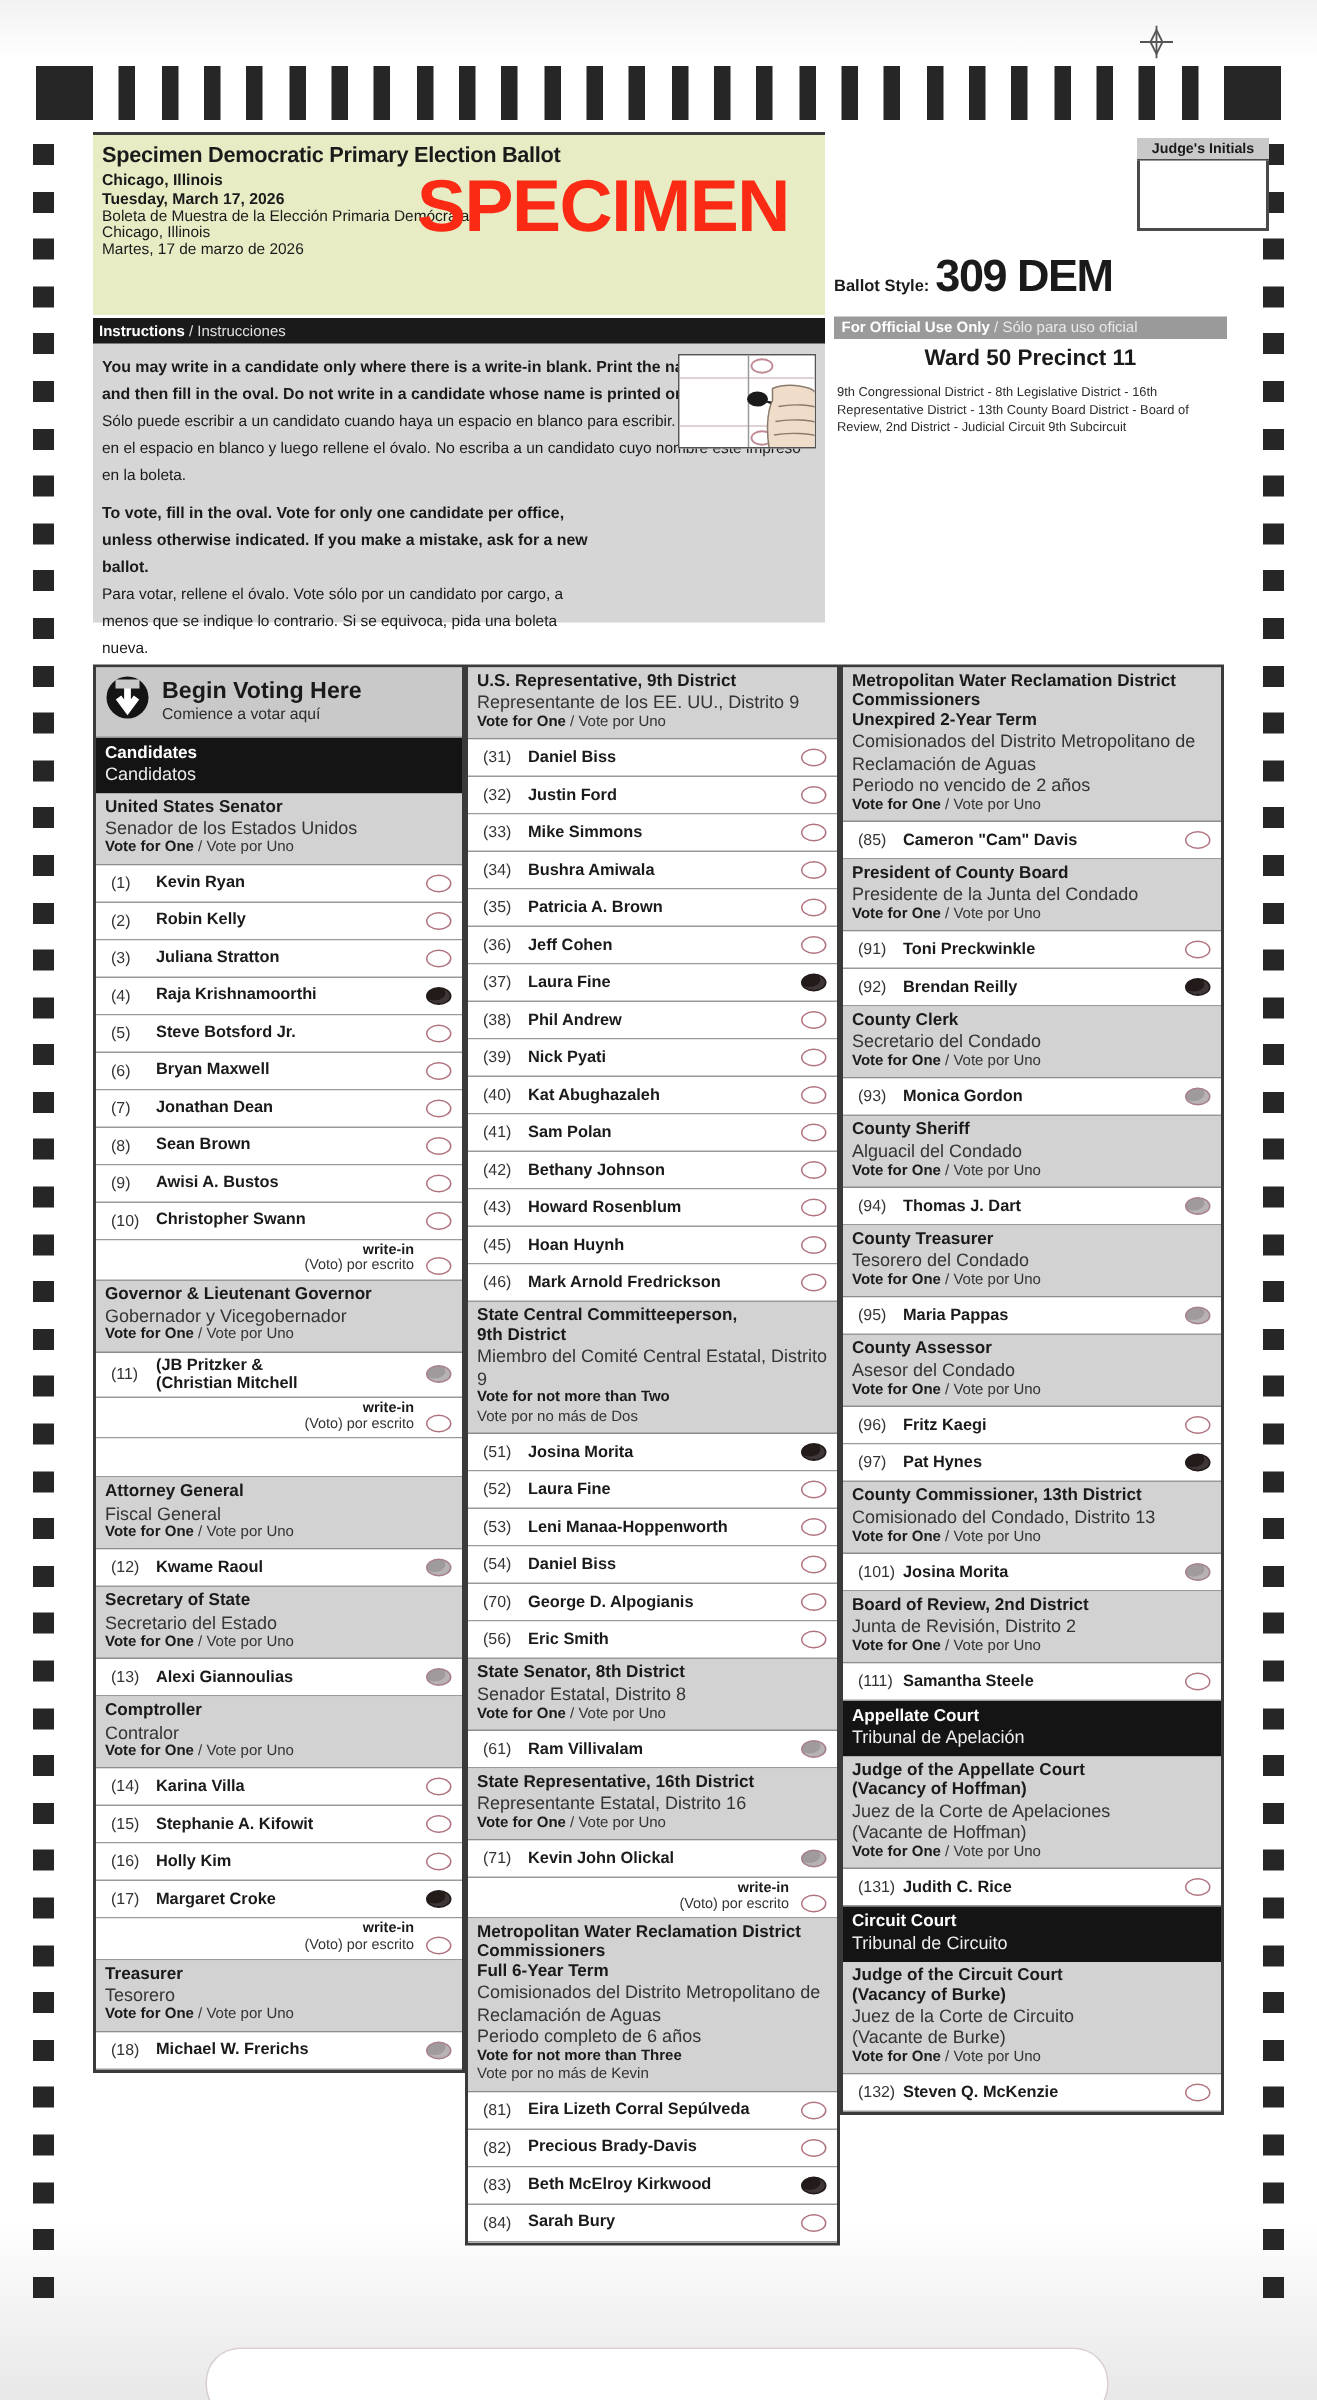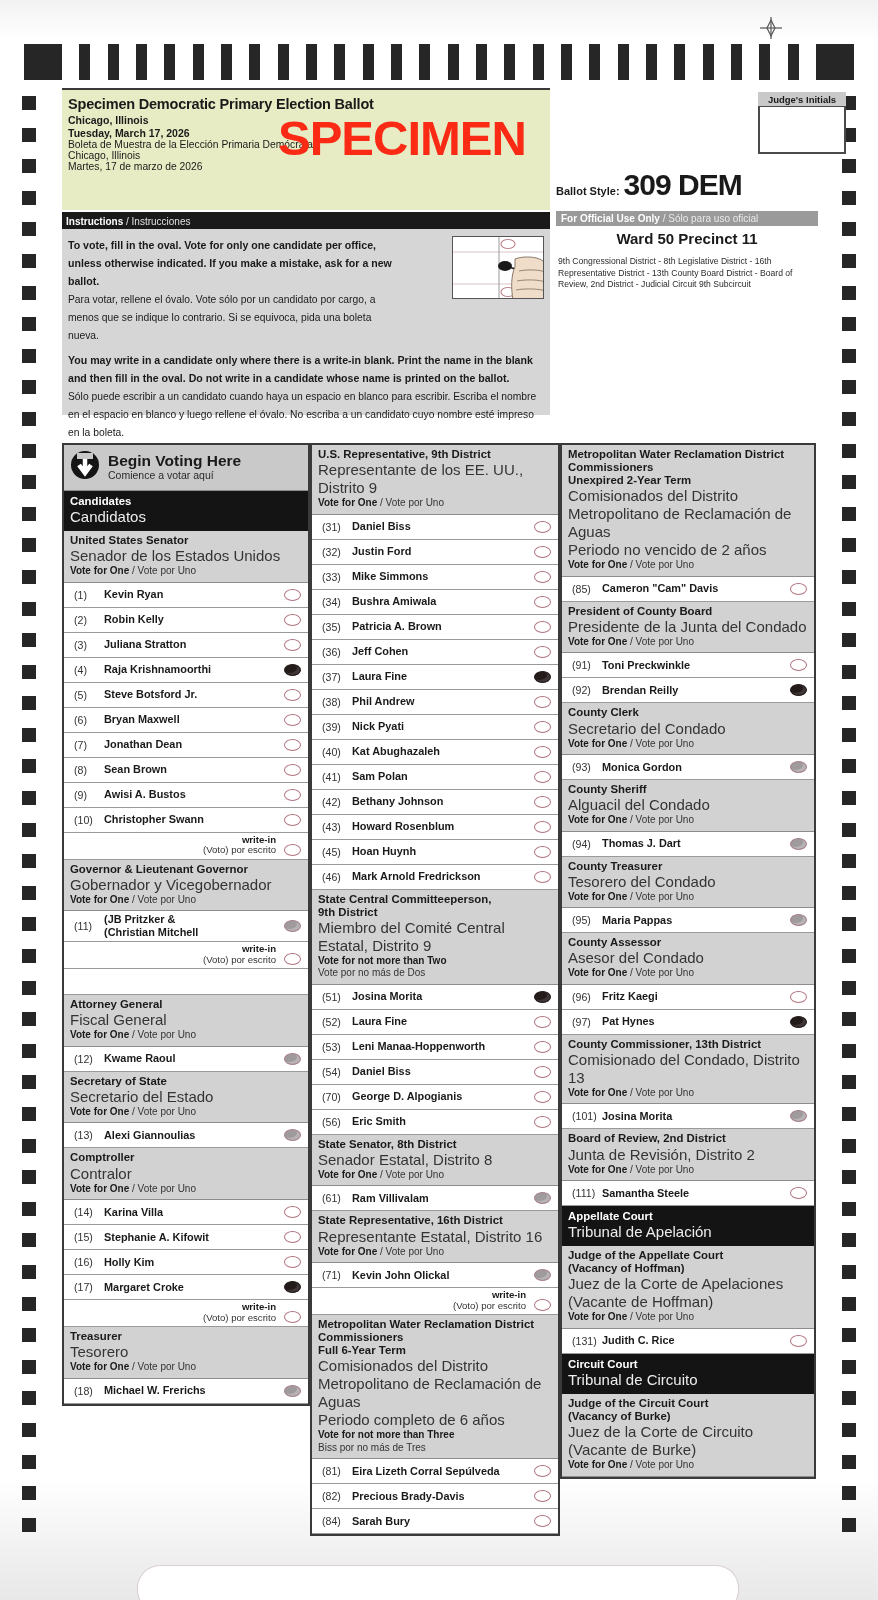--- a/index.html
+++ b/index.html
@@ -66,21 +66,21 @@
   
   .grid { position:absolute; left:62px; top:443px; width:754px; }
   .col { position:absolute; top:0; width:248px; }
   #col1 { left:0; } #col2 { left:248px; width:250px; } #col3 { left:498px; width:256px; }
 
   .box { border:2px solid #3a3a3a; border-bottom-width:2px; }
   .hdr-gray { background:#d2d2d2; padding:3px 6px 4px 6px; border-bottom:1px solid #8d8d8d; }
   .hdr-black { background:#141414; color:#fff; padding:4px 6px 5px 6px; }
   .hdr-black .en { color:#fff; } .hdr-black .es { color:#ededed; }
   .o-en { font-size:11.4px; font-weight:bold; line-height:1.15; }
-  .o-es { font-size:15px; line-height:1.2; color:#343434; }
+  .o-es { font-size:12px; line-height:1.2; color:#343434; }
   .o-vf { font-size:10px; line-height:1.25; }
   .o-vf b { font-weight:bold; }
   .o-vf i { font-style:normal; color:#333; }
 
   .cand { display:flex; align-items:center; background:#fff; border-bottom:1px solid #9a9a9a;
           min-height:25px; padding:2px 7px 2px 10px; }
   .cand .num { font-size:10.6px; color:#333; width:30px; flex:0 0 auto; }
   .cand .nm { font-size:10.9px; font-weight:bold; flex:1 1 auto; line-height:1.18; }
   .cand .nm.two { white-space:pre-line; }
   .oval { width:17px; height:12px; border-radius:50%; border:1.2px solid #b0737f; flex:0 0 auto; background:#fff; }
@@ -258,27 +258,27 @@
   </div>
   <div class="ward">Ward 50 Precinct 11</div>
   <div class="districts">9th Congressional District - 8th Legislative District - 16th Representative District - 13th County Board District - Board of Review, 2nd District - Judicial Circuit 9th Subcircuit</div>
 
   <div class="instr">
     <div class="instr-bar">
       <b>Instructions</b>
       <span>/ Instrucciones</span>
     </div>
     <div class="instr-body">
+      <p>
+        <span class="ib">You may write in a candidate only where there is a write-in blank. Print the name in the blank and then fill in the oval. Do not write in a candidate whose name is printed on the ballot.</span><br>
+        <span class="ir">Sólo puede escribir a un candidato cuando haya un espacio en blanco para escribir. Escriba el nombre en el espacio en blanco y luego rellene el óvalo. No escriba a un candidato cuyo nombre esté impreso en la boleta.</span>
+      </p>
       <p style="width:330px">
         <span class="ib">To vote, fill in the oval. Vote for only one candidate per office, unless otherwise indicated. If you make a mistake, ask for a new ballot.</span><br>
         <span class="ir">Para votar, rellene el óvalo. Vote sólo por un candidato por cargo, a menos que se indique lo contrario. Si se equivoca, pida una boleta nueva.</span>
-      </p>
-      <p>
-        <span class="ib">You may write in a candidate only where there is a write-in blank. Print the name in the blank and then fill in the oval. Do not write in a candidate whose name is printed on the ballot.</span><br>
-        <span class="ir">Sólo puede escribir a un candidato cuando haya un espacio en blanco para escribir. Escriba el nombre en el espacio en blanco y luego rellene el óvalo. No escriba a un candidato cuyo nombre esté impreso en la boleta.</span>
       </p>
       <p>
         <span class="ib">Do not make any other marks on the ballot.</span><br>
         <span class="ir">No haga ninguna otra marca en la boleta.</span>
       </p>
     </div>
     <div class="hand-img">
       <svg viewBox="0 0 92 63" width="92" height="63">
         <rect width="92" height="63" fill="#fff"></rect>
         <line x1="0" y1="15" x2="92" y2="15" stroke="#d9c2c6" stroke-width="1"></line>
@@ -604,31 +604,36 @@
               <div class="w2">(Voto) por escrito</div>
             </div>
             <span class="oval"></span>
           </div>
           <div class="hdr-gray">
             <div class="o-en">Metropolitan Water Reclamation District Commissioners</div>
             <div class="o-en">Full 6-Year Term</div>
             <div class="o-es">Comisionados del Distrito Metropolitano de Reclamación de Aguas</div>
             <div class="o-es">Periodo completo de 6 años</div>
             <div class="o-vf"><b>Vote for not more than Three</b></div>
-            <div class="o-vf" style="color: rgb(51, 51, 51);">Biss por no más de Tres</div>
+            <div class="o-vf" style="color: rgb(51, 51, 51);">Vote por no más de Kevin</div>
           </div>
           <div class="cand">
             <span class="num">(81)</span>
             <span class="nm">Eira Lizeth Corral Sepúlveda</span>
             <span class="oval"></span>
           </div>
           <div class="cand">
             <span class="num">(82)</span>
             <span class="nm">Precious Brady-Davis</span>
             <span class="oval"></span>
+          </div>
+          <div class="cand">
+            <span class="num">(83)</span>
+            <span class="nm">Beth McElroy Kirkwood</span>
+            <span class="oval full"></span>
           </div>
           <div class="cand">
             <span class="num">(84)</span>
             <span class="nm">Sarah Bury</span>
             <span class="oval"></span>
           </div>
         </div>
       </div>
     <div class="col" id="col3">
         <div class="box">
@@ -744,18 +749,23 @@
             <div class="o-en en">Circuit Court</div>
             <div class="o-es es" style="color: rgb(237, 237, 237);">Tribunal de Circuito</div>
           </div>
           <div class="hdr-gray">
             <div class="o-en">Judge of the Circuit Court</div>
             <div class="o-en">(Vacancy of Burke)</div>
             <div class="o-es">Juez de la Corte de Circuito</div>
             <div class="o-es">(Vacante de Burke)</div>
             <div class="o-vf"><b>Vote for One</b><i> / Vote por Uno</i></div>
           </div>
+          <div class="cand">
+            <span class="num">(132)</span>
+            <span class="nm">Steven Q. McKenzie</span>
+            <span class="oval"></span>
+          </div>
         </div>
       </div>
   </div>
 
   <div class="bottom-round"></div>
 </div>
 
 </body></html>

